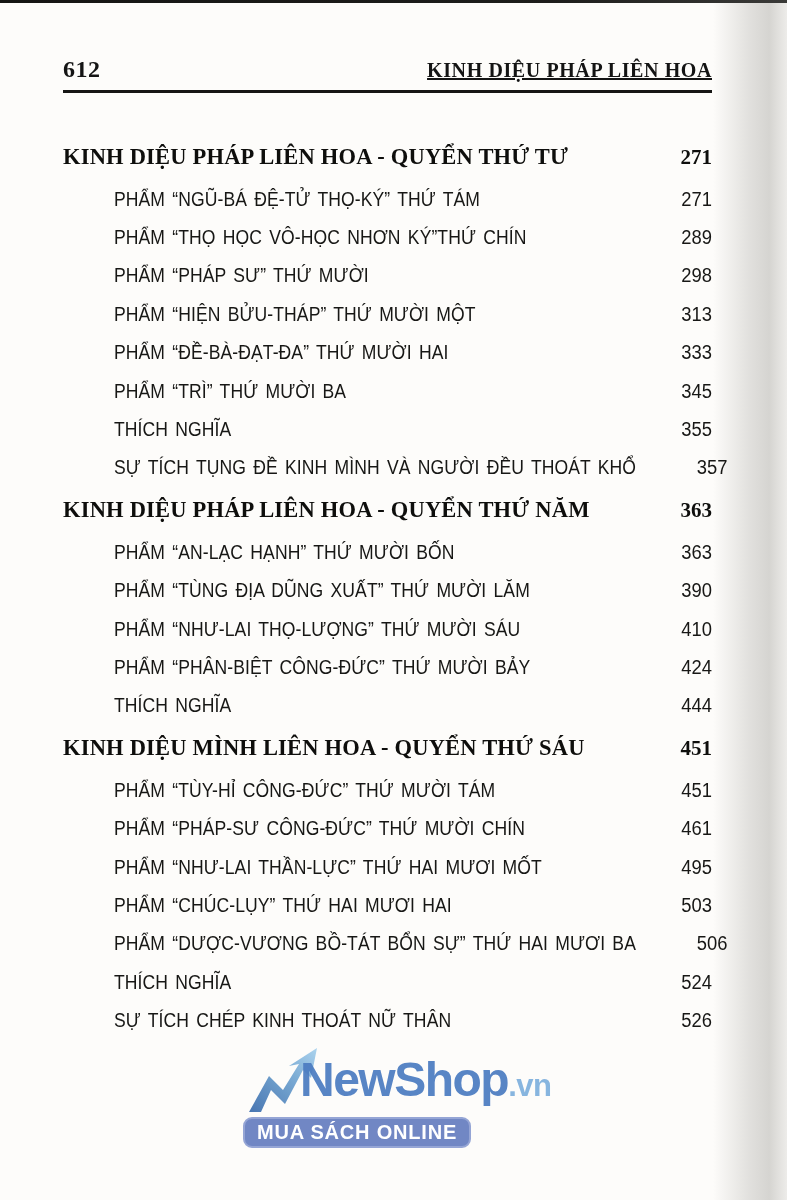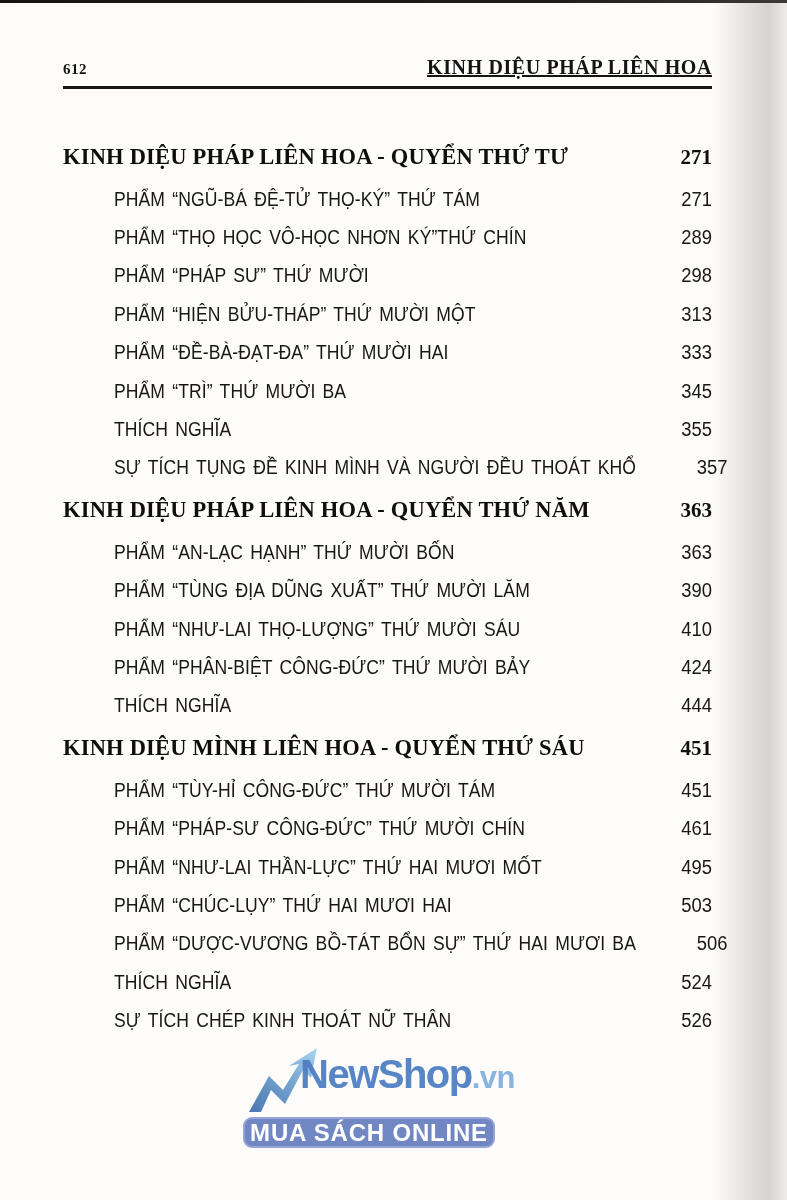--- a/index.html
+++ b/index.html
@@ -29,21 +29,21 @@
 
   .header {
     position: absolute; left: 63px; right: 75px; top: 56px;
     display: flex; justify-content: space-between; align-items: baseline;
     border-bottom: 3px solid #161614;
     padding-bottom: 7px;
     z-index: 2;
   }
   .folio {
     font-family: "Liberation Serif", serif;
-    font-weight: bold; font-size: 15px; color: #141414;
+    font-weight: bold; font-size: 24px; color: #141414;
     letter-spacing: 0.5px;
   }
   .running-title {
     font-family: "Liberation Serif", serif;
     font-weight: bold; font-size: 20px; color: #141414;
     letter-spacing: 0.6px;
     text-decoration: underline;
   }
 
   .toc { position: absolute; left: 63px; right: 75px; top: 134px; z-index: 2; }
@@ -76,33 +76,33 @@
     font-size: 20px; color: #171715;
     transform: scaleX(0.92); transform-origin: 100% 50%;
   }
 
   .watermark { position: absolute; left: 243px; top: 1046px; width: 230px; z-index: 1; }
   .arrow-wrap { position: absolute; left: 0; top: 0; width: 76px; height: 66px; opacity: 0.95; }
   .logo-line {
     position: absolute; left: 57px; top: 6px; white-space: nowrap; opacity: 0.93;
   }
   .logo-main {
-    font-weight: bold; font-size: 40px; color: #4c7cc1; letter-spacing: -1.5px;
+    font-weight: bold; font-size: 48px; color: #4c7cc1; letter-spacing: -1.5px;
   }
   .logo-suffix {
     font-weight: bold; font-size: 31px; color: #7fb0dd; letter-spacing: -0.5px;
   }
   .shop-button {
     position: absolute; left: 0; top: 71px;
-    width: 252px; height: 31px; box-sizing: border-box;
+    width: 228px; height: 31px; box-sizing: border-box;
     background: #7187c4;
     border: 2px solid #95a5d5;
     border-radius: 9px;
     color: #ffffff;
-    font-weight: bold; font-size: 24px; letter-spacing: 0.8px;
+    font-weight: bold; font-size: 20px; letter-spacing: 0.8px;
     display: flex; align-items: center; justify-content: center;
     cursor: pointer;
   }
 </style>
 </head>
 <body>
 
 <div class="page">
   <div class="top-edge"></div>
   <div class="right-shade"></div>

